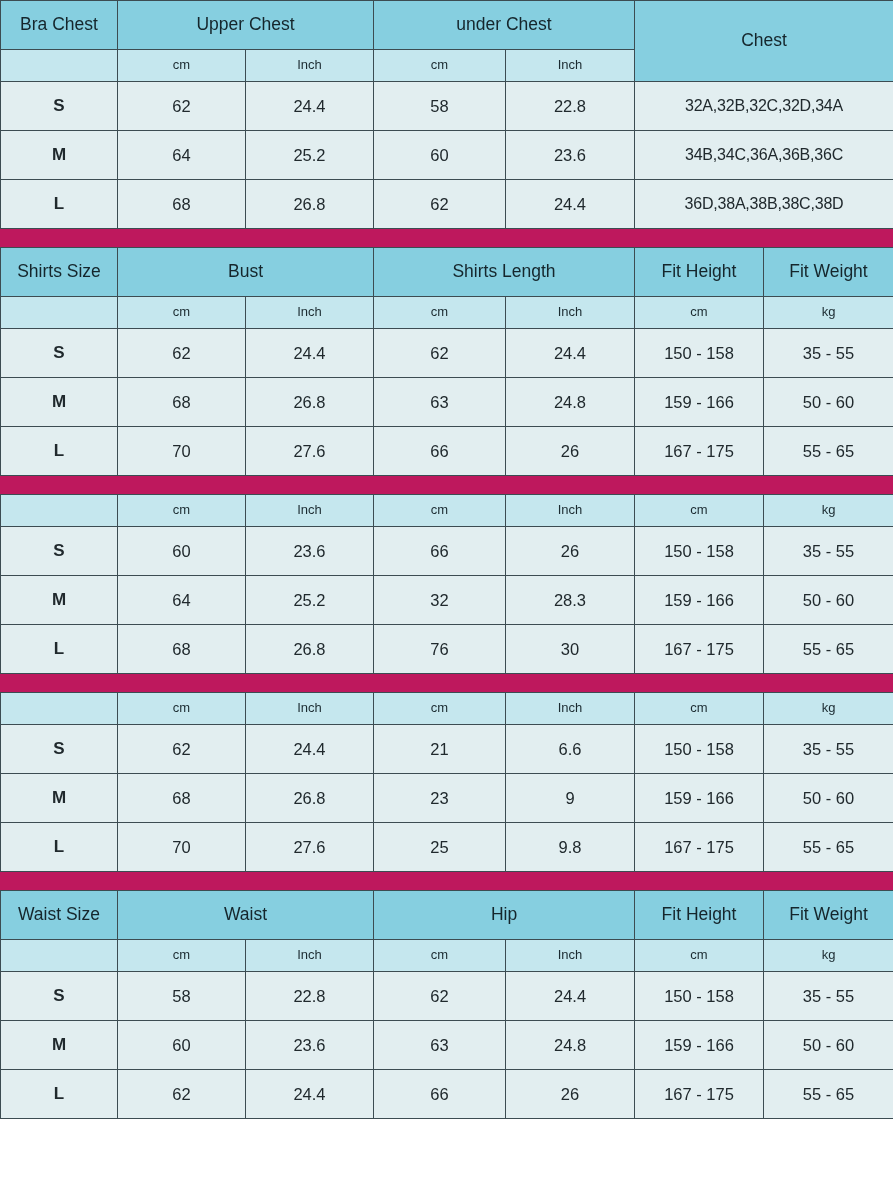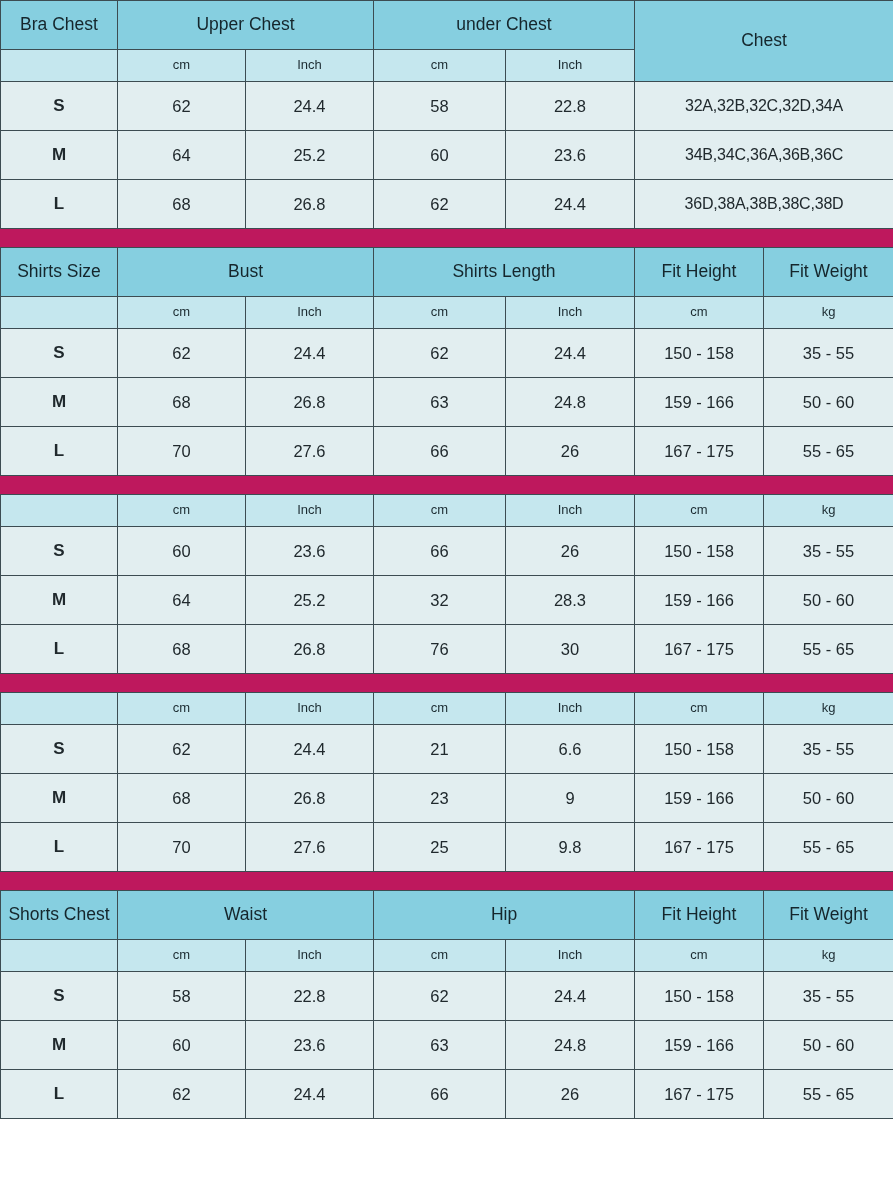--- a/index.html
+++ b/index.html
@@ -310,21 +310,21 @@
           <col class="c-size">
           <col class="c-a-cm">
           <col class="c-a-in">
           <col class="c-b-cm">
           <col class="c-b-in">
           <col class="c-h">
           <col class="c-w">
         </colgroup>
         <tbody>
           <tr class="hdr-main">
-            <td>Shorts Chest</td>
+            <td>Waist Size</td>
             <td class="span-head" colspan="2">Waist</td>
             <td class="span-head" colspan="2">Hip</td>
             <td class="span-head">Fit Height</td>
             <td class="span-head">Fit Weight</td>
           </tr>
           <tr class="hdr-unit">
             <td class="blank-unit"></td>
             <td>cm</td>
             <td>Inch</td>
             <td>cm</td>

